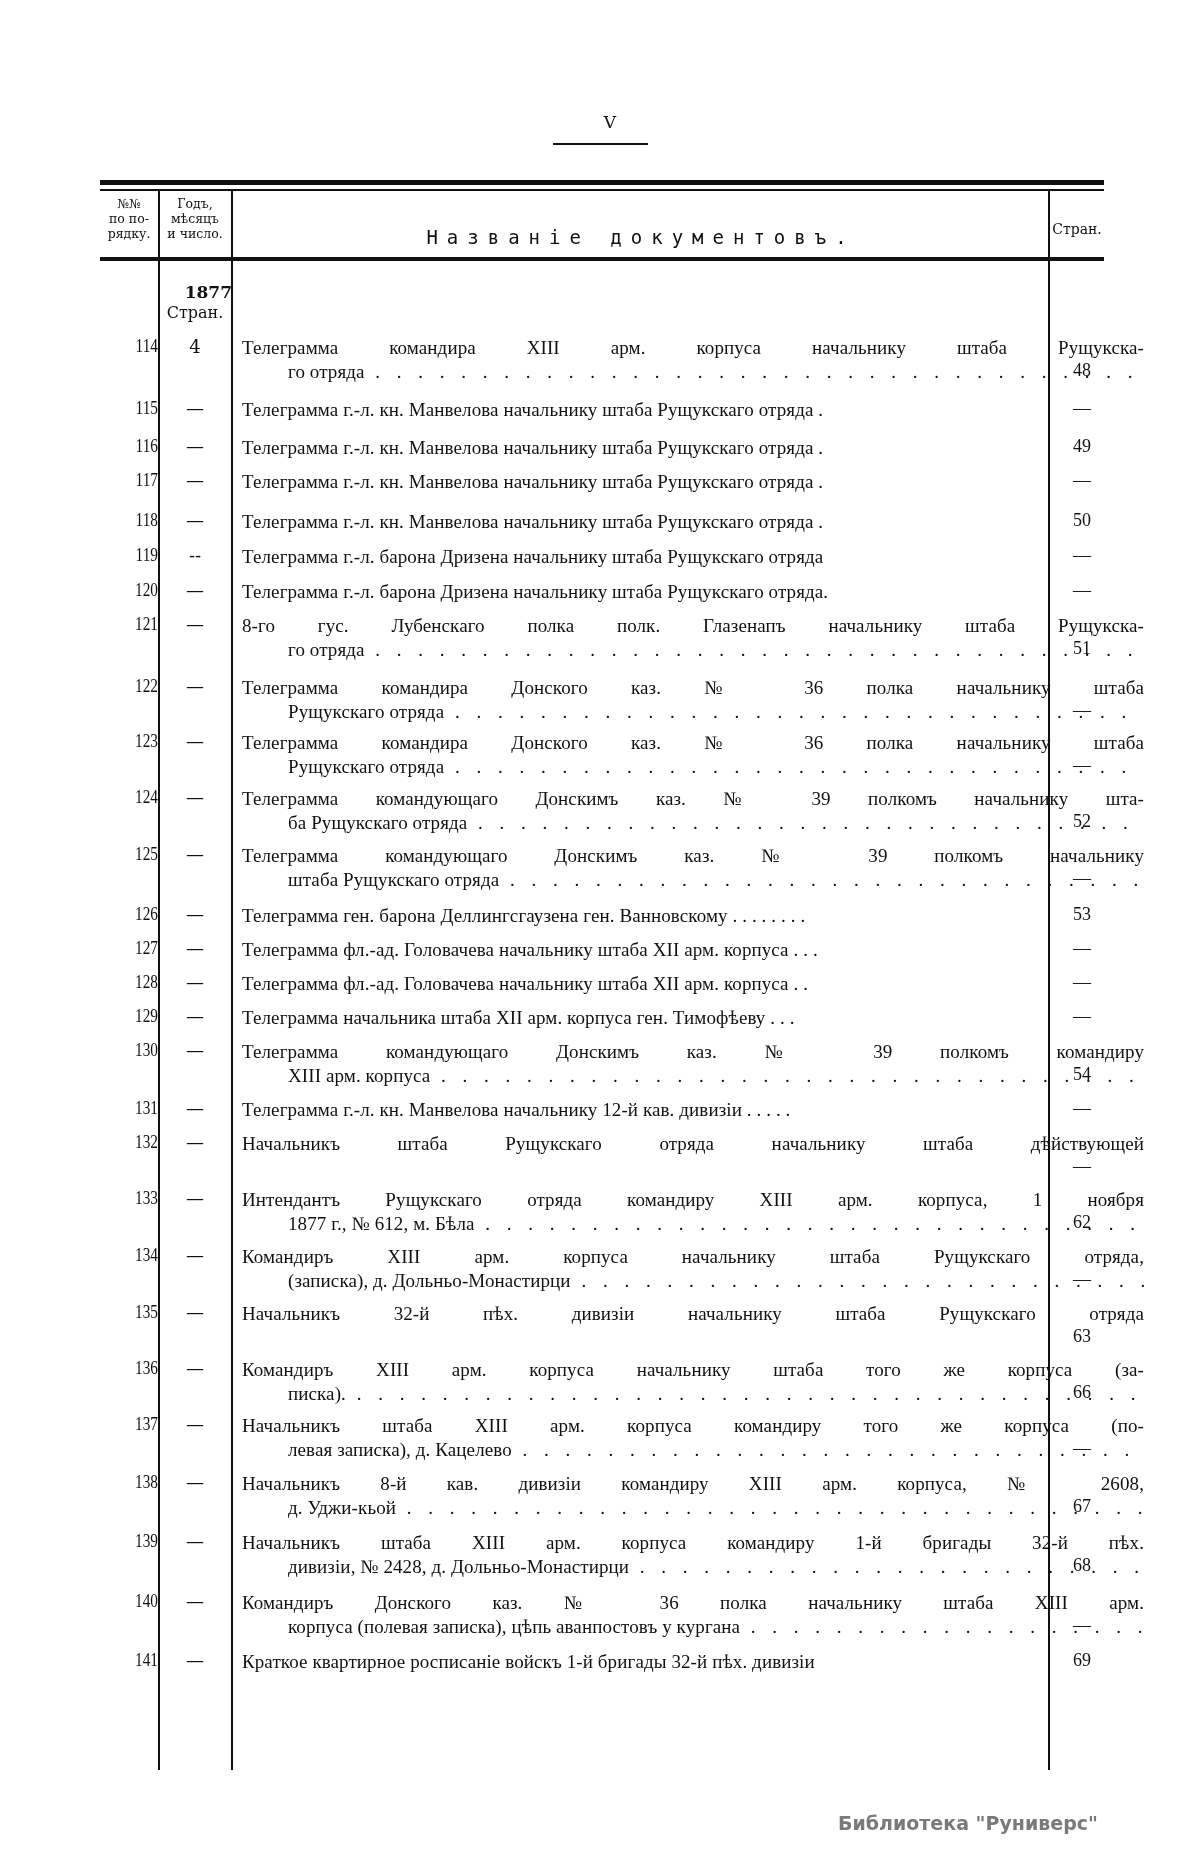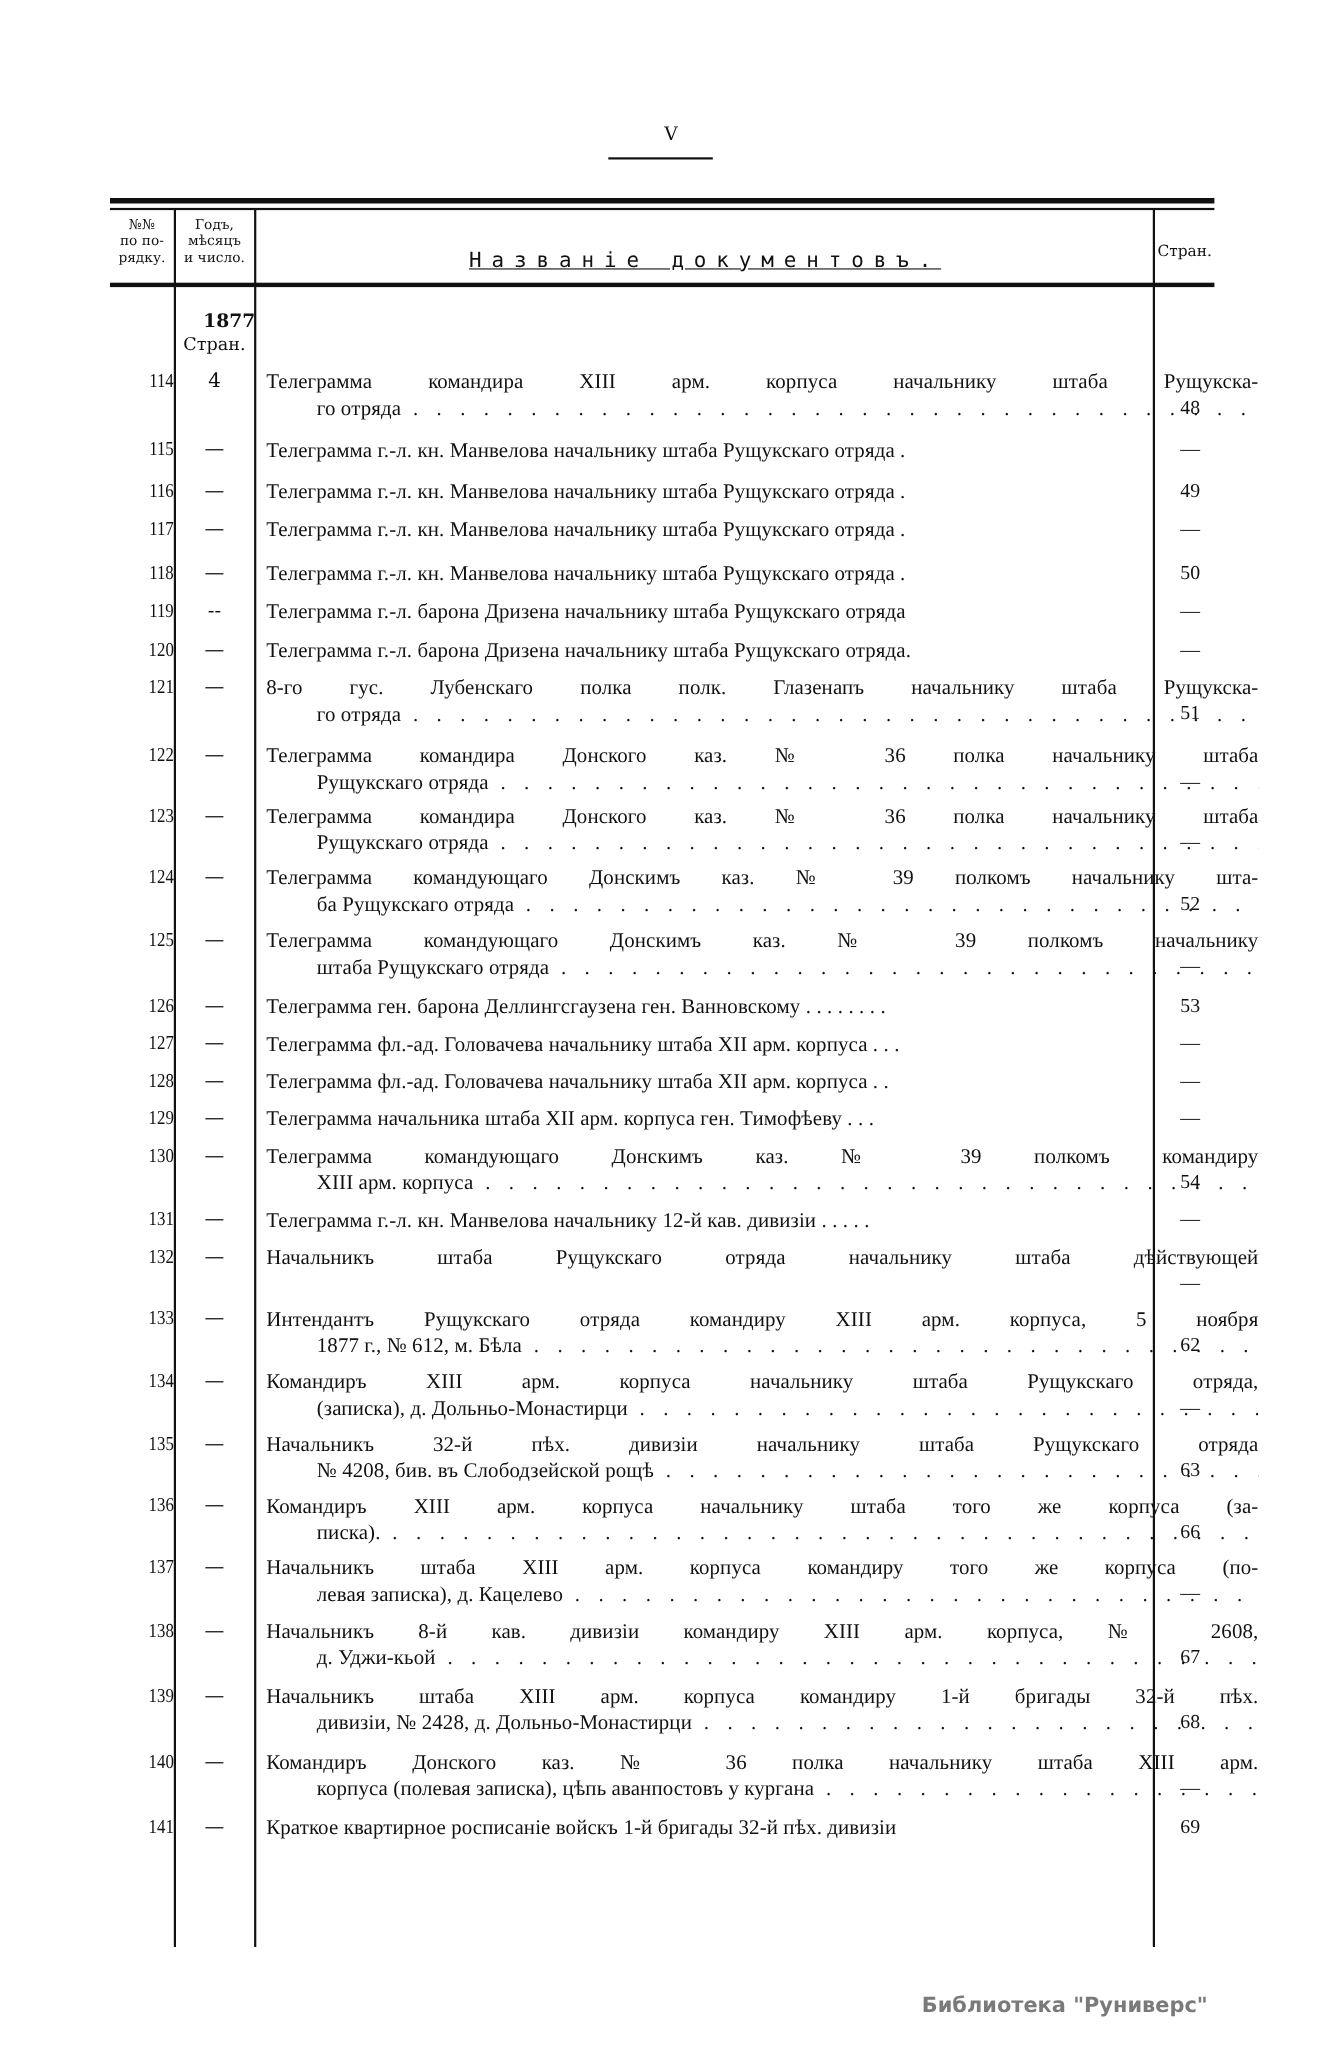--- a/index.html
+++ b/index.html
@@ -5,21 +5,21 @@
   html, body { margin:0; padding:0; background:#fff; }
   body { width:1200px; height:1876px; position:relative; overflow:hidden;
          font-family:"DejaVu Serif","Liberation Serif",serif; color:#111; }
   .page-num { position:absolute; left:580px; top:112px; width:60px; text-align:center; font-size:17px; }
   .page-num-rule { position:absolute; left:553px; top:143px; width:95px; height:2px; background:#111; }
   .rule-thick { position:absolute; left:100px; width:1004px; height:5px; background:#111; }
   .rule-thin { position:absolute; left:100px; width:1004px; height:2px; background:#111; }
   .vline { position:absolute; width:1.5px; background:#111; }
   .hdr { position:absolute; text-align:center; font-size:12.5px; line-height:15px; }
   .hdr-title { position:absolute; left:232px; width:818px; top:226px; text-align:center;
-               font-size:19px; letter-spacing:9px; font-family:"DejaVu Sans Mono","Liberation Mono",monospace;text-decoration:underline; }
+               font-size:19px; letter-spacing:9px; font-family:"DejaVu Sans Mono","Liberation Mono",monospace; }
   .year { position:absolute; left:158px; width:74px; text-align:right; top:282px; font-size:17px; font-weight:bold; line-height:20px;}
   .month { position:absolute; left:158px; width:74px; text-align:center; top:303px; font-size:16px; line-height:20px;}
   .row { position:absolute; left:100px; width:1004px; }
   .row .num { position:absolute; left:0; width:58px; text-align:right; font-size:18px; font-family:"Liberation Serif",serif; transform:scaleX(0.85); transform-origin:right; }
   .row .date { position:absolute; left:58px; width:74px; text-align:center; font-size:18px; }
   .row .title { position:absolute; left:142px; width:902px; font-size:19px; line-height:24px;
                 font-family:"Liberation Serif",serif; letter-spacing:0.1px; }
   .row .title .l1 { display:block; text-align:justify; text-align-last:justify; white-space:nowrap; overflow:hidden; }
   .row .title .l2 { display:block; padding-left:46px; white-space:nowrap; overflow:hidden; }
   .row .title .l2::after { content:" . . . . . . . . . . . . . . . . . . . . . . . . . . . . . . . . . . . . . . . . . . . . . . . . . . . . ."; letter-spacing:6px; }
@@ -216,40 +216,39 @@
       <div class="date">—</div>
       <div class="title">
         <span class="l1">Начальникъ штаба Рущукскаго отряда начальнику штаба дѣйствующей</span>
       </div>
       <div class="pg" style="top:24px">—</div>
     </div>
     <div class="row" style="top: 1188px;">
       <div class="num">133</div>
       <div class="date">—</div>
       <div class="title">
-        <span class="l1">Интендантъ Рущукскаго отряда командиру XIII арм. корпуса, 5 ноября</span>
+        <span class="l1">Интендантъ Рущукскаго отряда командиру XIII арм. корпуса, 1 ноября</span>
         <span class="l2">1877 г., № 612, м. Бѣла</span>
       </div>
       <div class="pg" style="top:24px">62</div>
     </div>
     <div class="row" style="top: 1245px;">
       <div class="num">134</div>
       <div class="date">—</div>
       <div class="title">
         <span class="l1">Командиръ XIII арм. корпуса начальнику штаба Рущукскаго отряда,</span>
         <span class="l2">(записка), д. Дольньо-Монастирци</span>
       </div>
       <div class="pg" style="top:24px">—</div>
     </div>
     <div class="row" style="top: 1302px;">
       <div class="num">135</div>
       <div class="date">—</div>
       <div class="title">
         <span class="l1">Начальникъ 32-й пѣх. дивизіи начальнику штаба Рущукскаго отряда</span>
-        <span class="l2">№ 4208, бив. въ Слободзейской рощѣ</span>
       </div>
       <div class="pg" style="top:24px">63</div>
     </div>
     <div class="row" style="top: 1358px;">
       <div class="num">136</div>
       <div class="date">—</div>
       <div class="title">
         <span class="l1">Командиръ XIII арм. корпуса начальнику штаба того же корпуса (за-</span>
         <span class="l2">писка).</span>
       </div>

